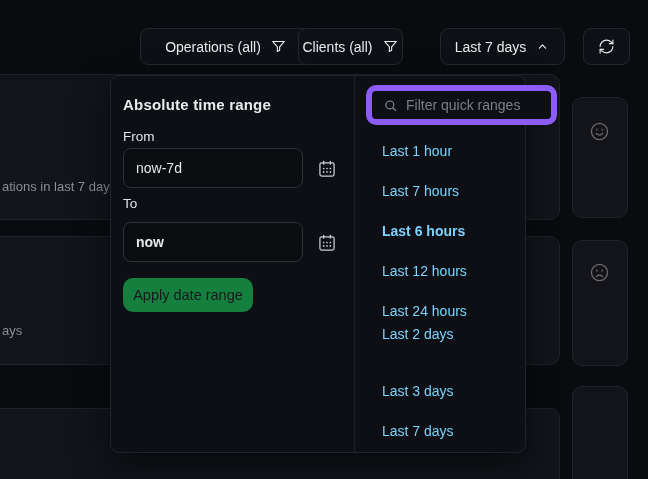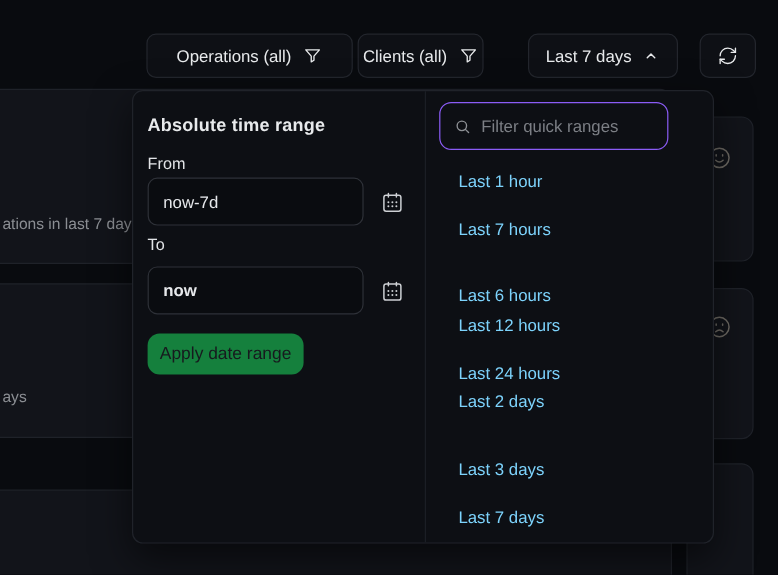--- a/index.html
+++ b/index.html
@@ -21,21 +21,21 @@
   
   .tbtn {
     position:absolute; top:28px; height:37px;
     background:#0e1015; border:1px solid #23262d; border-radius:8px;
     display:flex; align-items:center; justify-content:center; gap:9px;
     font-size:14px; color:#e8eaec; cursor:pointer;
   }
   .tbtn svg { display:block; }
   
   .panel {
-    position:absolute; left:110px; top:75px; width:485px; height:378px;
+    position:absolute; left:110px; top:75px; width:416px; height:378px;
     background:#0d0f14; border:1px solid #20232a; border-radius:9px;
     box-shadow:0 12px 32px rgba(0,0,0,.55); z-index:10;
   }
   .panel-divider {
     position:absolute; left:243px; top:0; width:1px; height:100%;
     background:#1b1e25;
   }
   .abs-title {
     position:absolute; left:12px; top:20px;
     font-size:15px; font-weight:700; letter-spacing:.2px;
@@ -59,21 +59,21 @@
   .cal-from { top:81px; }
   .cal-to   { top:155px; }
   .apply-btn {
     position:absolute; left:12px; top:202px; width:130px; height:34px;
     background:#15803d; color:#17191e; border:none; border-radius:10px;
     font-size:14.5px; font-weight:500; cursor:pointer;
     font-family:"Liberation Sans", sans-serif;
   }
   .qr-search {
     position:absolute; left:255px; top:9px; width:191px; height:40px;
-    border:1px solid #8b5cf6; border-radius:10px; background:#0d0f14;
+    border:6px solid #8b5cf6; border-radius:10px; background:#0d0f14;
     display:flex; align-items:center; gap:8px; padding:0 11px;
   }
   .qr-search input {
     flex:1; min-width:0; background:transparent; border:none; outline:none;
     color:#e6e8eb; font-size:14px; font-family:"Liberation Sans", sans-serif;
   }
   .qr-search input::placeholder { color:#7c7f85; }
   .qr-option {
     position:absolute; left:244px; width:209px; height:40px;
     display:flex; align-items:center; padding-left:27px;
@@ -105,21 +105,21 @@
     </svg>
   </span>
   <span class="face" style="left:588px; top:261px; color:#6e6a64;">
     <svg viewBox="0 0 24 24" width="23" height="23">
       <circle class="icon-stroke" cx="12" cy="12" r="8.4" style="stroke-width:1.3"></circle>
       <path class="icon-stroke" d="M9.2 9.4v1.1M14.8 9.4v1.1" style="stroke-width:1.3"></path>
       <path class="icon-stroke" d="M8.8 16.2q3.2-3.2 6.4 0" style="stroke-width:1.3"></path>
     </svg>
   </span>
 
-  <div class="tbtn" style="left:122px; width:172px;">
+  <div class="tbtn" style="left:140px; width:172px;">
     <span>Operations (all)</span>
     <span>
       <svg viewBox="0 0 24 24" width="17" height="17">
         <path class="icon-stroke" d="M4 5h16l-6.4 7.4v4.8l-3.2 1.9v-6.7L4 5z"></path>
       </svg>
     </span>
   </div>
 
   <div class="tbtn" style="left:298px; width:105px;">
     <span>Clients (all)</span>
@@ -197,21 +197,21 @@
           <circle class="icon-stroke" cx="11" cy="11" r="6.3" style="stroke-width:1.8"></circle>
           <path class="icon-stroke" d="M15.7 15.7 20 20" style="stroke-width:1.8"></path>
         </svg>
       </span>
       <input type="text" placeholder="Filter quick ranges" style="">
     </div>
 
     <div>
         <div class="qr-option" style="top: 55px;">Last 1 hour</div>
         <div class="qr-option" style="top: 95px;">Last 7 hours</div>
-        <div class="qr-option" style="top: 150px;">Last 6 hours</div>
+        <div class="qr-option" style="top: 135px; font-weight: bold;">Last 6 hours</div>
         <div class="qr-option" style="top: 175px;">Last 12 hours</div>
         <div class="qr-option" style="top: 215px;">Last 24 hours</div>
         <div class="qr-option" style="top: 238px;">Last 2 days</div>
         <div class="qr-option" style="top: 295px;">Last 3 days</div>
         <div class="qr-option" style="top: 335px;">Last 7 days</div>
       </div>
   </div>
 
 </div>
 

